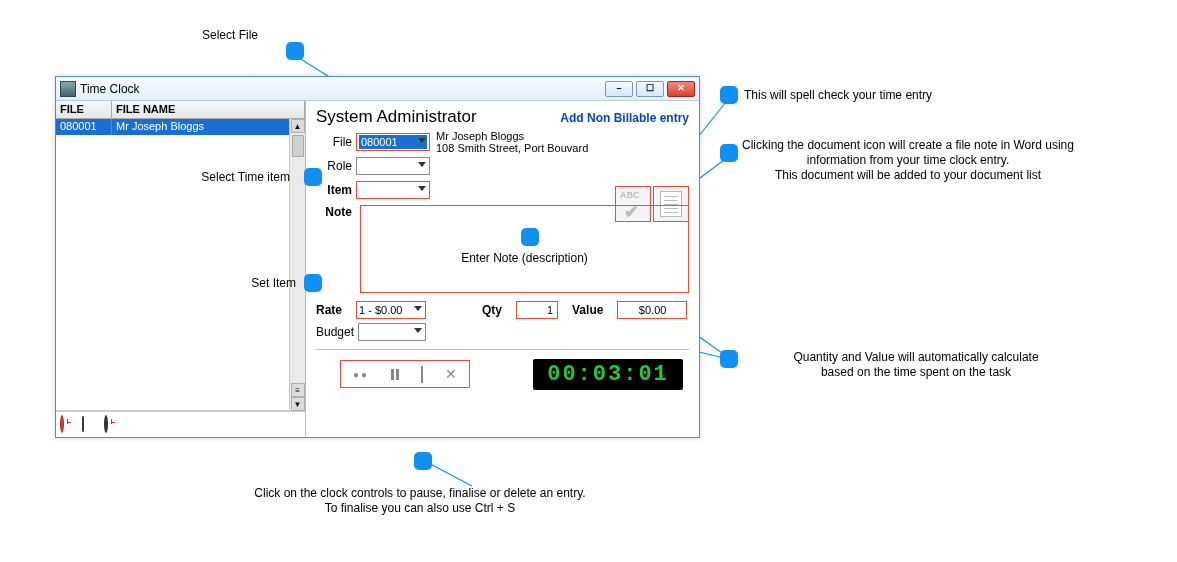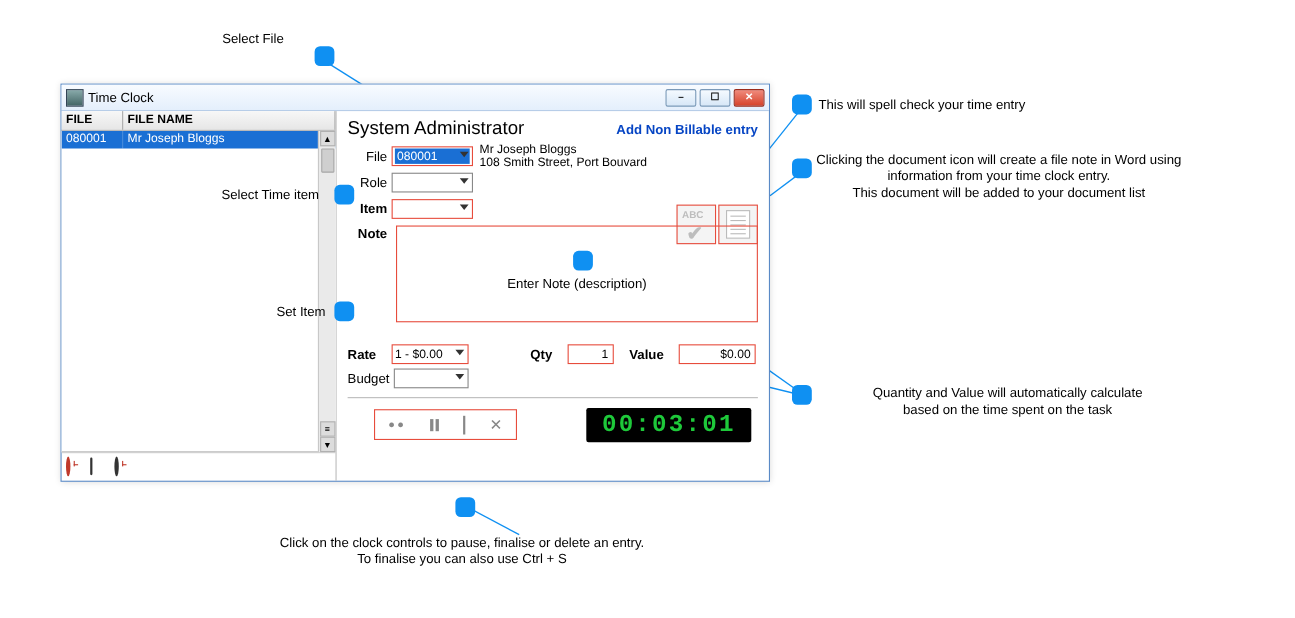--- a/index.html
+++ b/index.html
@@ -146,25 +146,25 @@
   .big-btn {
     width:36px; height:36px; border:1.5px solid #e74c3c; background:#f4f4f4;
     display:flex; align-items:center; justify-content:center;
     color:#bdbdbd;
   }
   .abc-check { font-size:9px; font-weight:bold; position:relative; width:100%; height:100%; }
   .abc-check .txt { position:absolute; top:3px; left:4px; }
   .abc-check .chk { position:absolute; left:8px; top:14px; font-size:18px; }
   .doc-lines { width:22px; height:26px; border:1px solid #bbb; background:#fff; position:relative; }
   .doc-lines::before { content:""; position:absolute; left:3px; right:3px; top:4px; height:1px; background:#bbb; box-shadow:0 4px 0 #bbb,0 8px 0 #bbb,0 12px 0 #bbb,0 16px 0 #bbb; }
-  .bottom-form { display:flex; align-items:center; gap:14px; margin-top:20px; }
+  .bottom-form { display:flex; align-items:center; gap:14px; margin-top:8px; }
   .bottom-form .lbl2 { font-weight:bold; font-size:12px; }
   .rate-combo { width:70px; }
   .qty-box { width:42px; text-align:right; padding-right:4px; height:18px; border:1.5px solid #e74c3c; background:#fff; font-size:11px; line-height:16px; }
-  .value-box { width:70px; text-align:right; padding-right:4px; height:18px; border:1.5px solid #e74c3c; background:#fff; font-size:11px; line-height:16px; }
+  .value-box { width:70px; text-align:right; padding-right:20px; height:18px; border:1.5px solid #e74c3c; background:#fff; font-size:11px; line-height:16px; }
   .budget-combo { width:68px; }
   .budget-row { display:flex; align-items:center; gap:4px; margin-top:4px; }
   .divider { border:0; border-top:1px solid #bbb; margin:8px 0 6px 0; }
   .player {
     display:flex; justify-content:space-between; align-items:center;
     height:36px;
   }
   .player-controls {
     border:1.5px solid #e74c3c; height:28px; display:flex; align-items:center;
     gap:22px; padding:0 12px;

